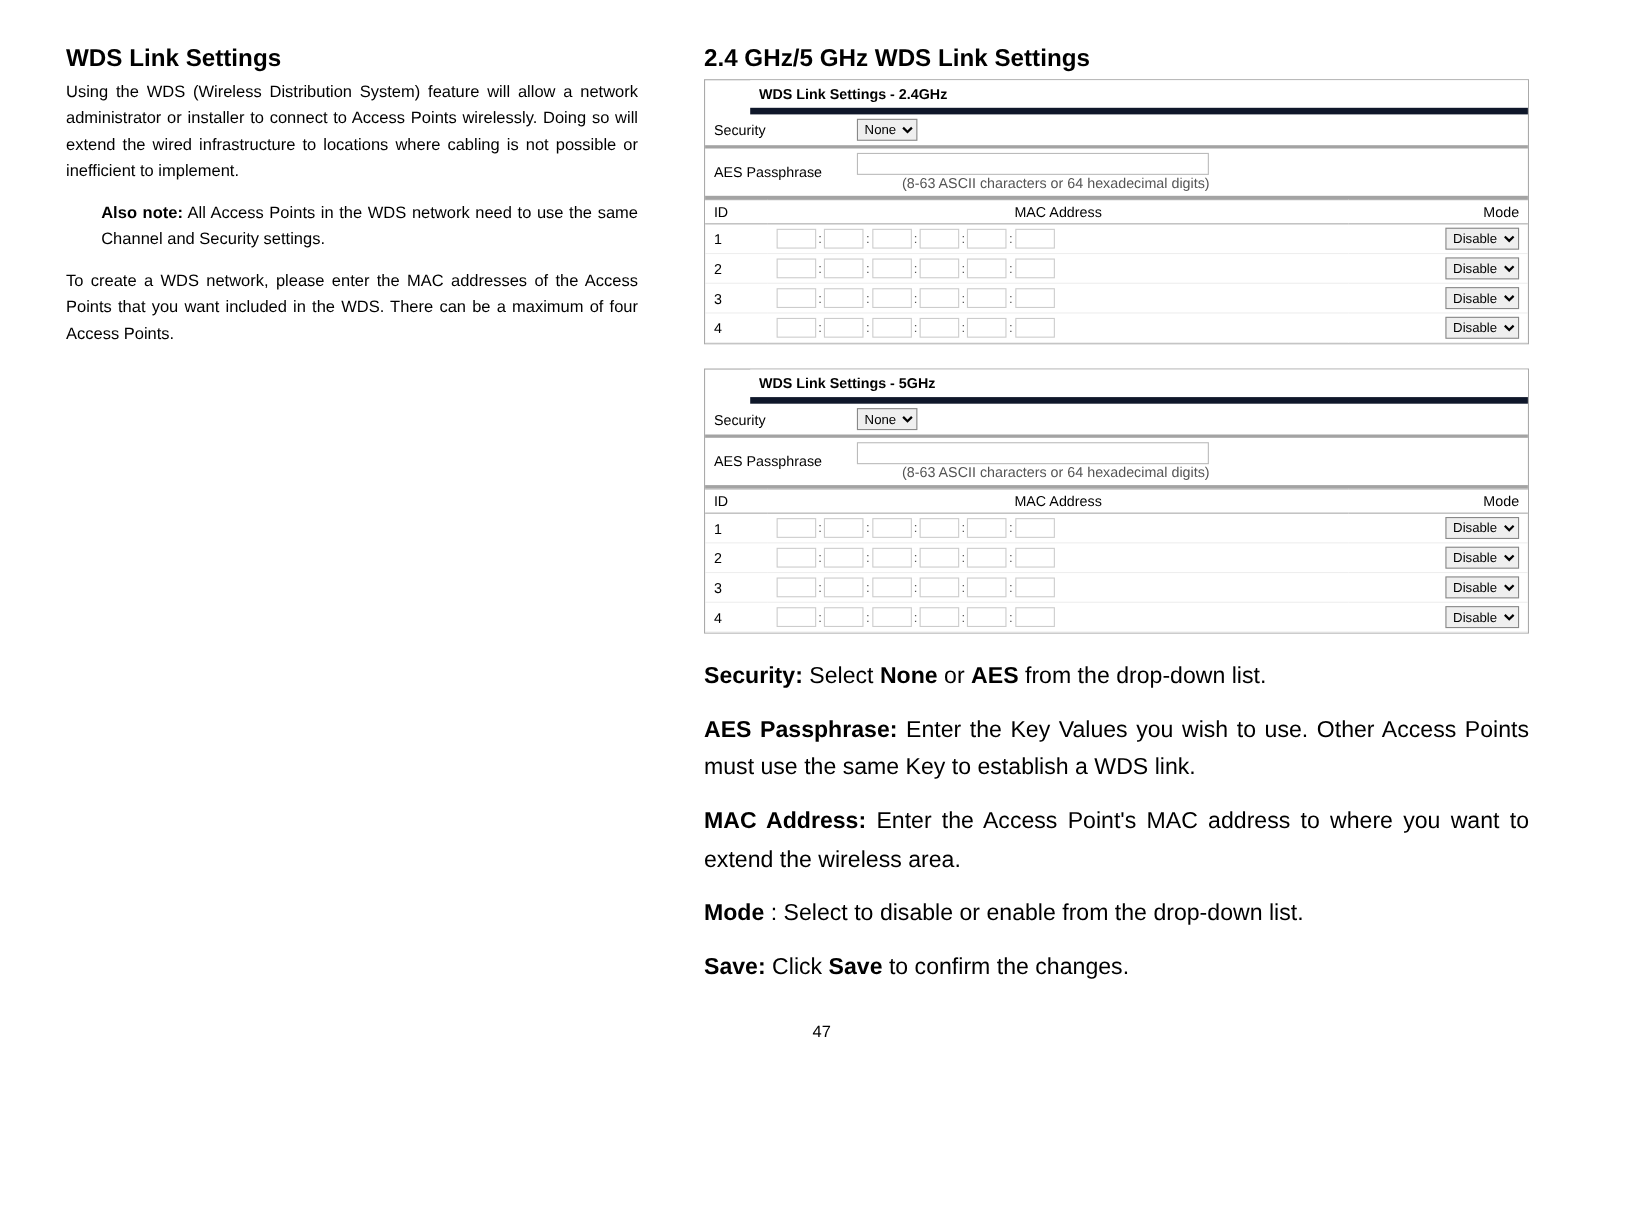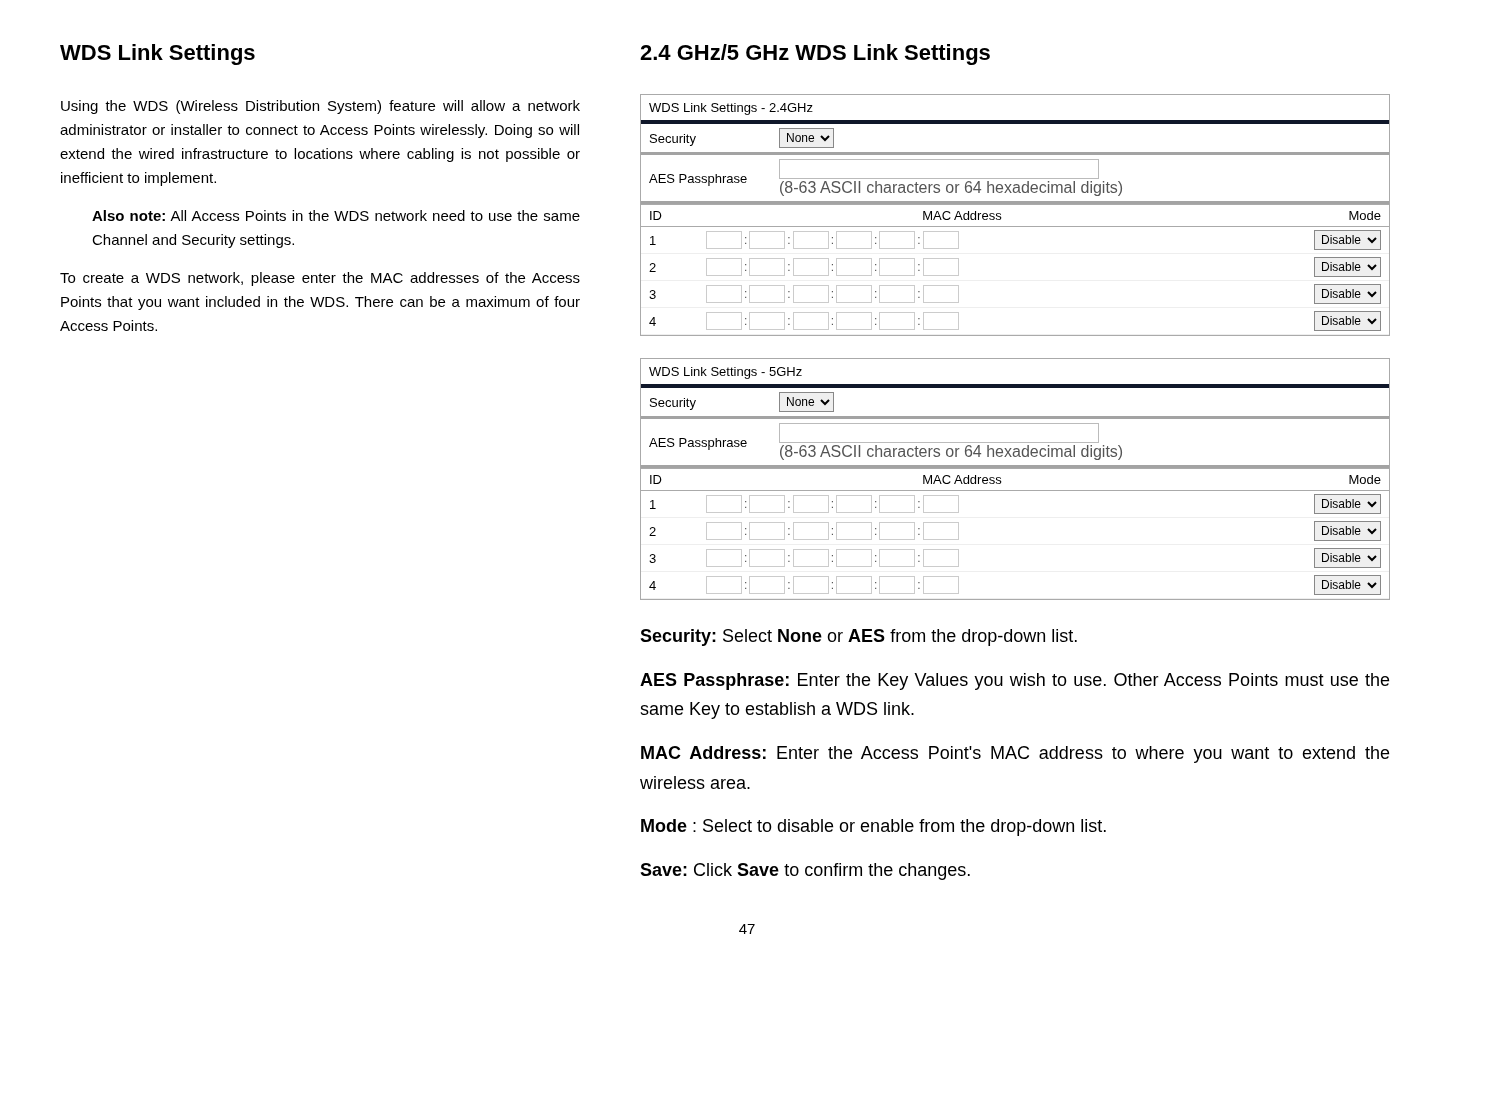--- a/index.html
+++ b/index.html
@@ -22,21 +22,21 @@
       flex: 1;
       max-width: 520px;
     }
     .right-col {
       flex: 1;
       max-width: 750px;
     }
     h1 {
       font-size: 22px;
       font-weight: bold;
-      margin-bottom: 28px;
+      margin-bottom: 6px;
       font-family: Arial, sans-serif;
     }
     .left-col p {
       font-size: 15px;
       line-height: 1.6;
       text-align: justify;
       margin-bottom: 14px;
     }
     .left-col .note-block {
       margin-left: 32px;
@@ -51,24 +51,25 @@
       font-weight: bold;
     }
     
     .wds-table-wrapper {
       border: 1px solid #aaa;
       margin-bottom: 22px;
       background: #fff;
     }
     .wds-table-title {
       font-size: 13px;
-      font-weight: normal;
+      font-weight: bold;
       padding: 5px 8px;
-      border-bottom: 4px solid #0f172a;
+      border-bottom: 6px solid #0f172a;
       background: #fff;
+      margin-left: 41px;
     }
     .wds-settings-row {
       display: flex;
       align-items: center;
       padding: 4px 8px;
       border-bottom: 3px solid #a3a3a3;
       font-size: 13px;
     }
     .wds-settings-label {
       width: 130px;
@@ -77,23 +78,24 @@
     .wds-settings-value {
       flex: 1;
     }
     .wds-settings-value input[type="text"] {
       width: 320px;
       border: 1px solid #bbb;
       padding: 2px 4px;
       font-size: 12px;
     }
     .wds-settings-value .hint {
-      font-size: 16px;
+      font-size: 13px;
       color: #555;
       display: block;
+      margin-left: 41px;
     }
     select.small-select {
       font-size: 12px;
       padding: 1px 2px;
       border: 1px solid #888;
     }
     .wds-mac-table {
       width: 100%;
       border-collapse: collapse;
       font-size: 13px;
@@ -124,21 +126,21 @@
       text-align: center;
     }
     .mac-sep {
       font-size: 12px;
       color: #555;
     }
     .right-description {
       margin-top: 20px;
     }
     .right-description p {
-      font-size: 18px;
+      font-size: 21px;
       line-height: 1.65;
       margin-bottom: 14px;
       text-align: justify;
     }
     .page-footer {
       width: 100%;
       text-align: center;
       margin-top: 20px;
     }
   </style>

